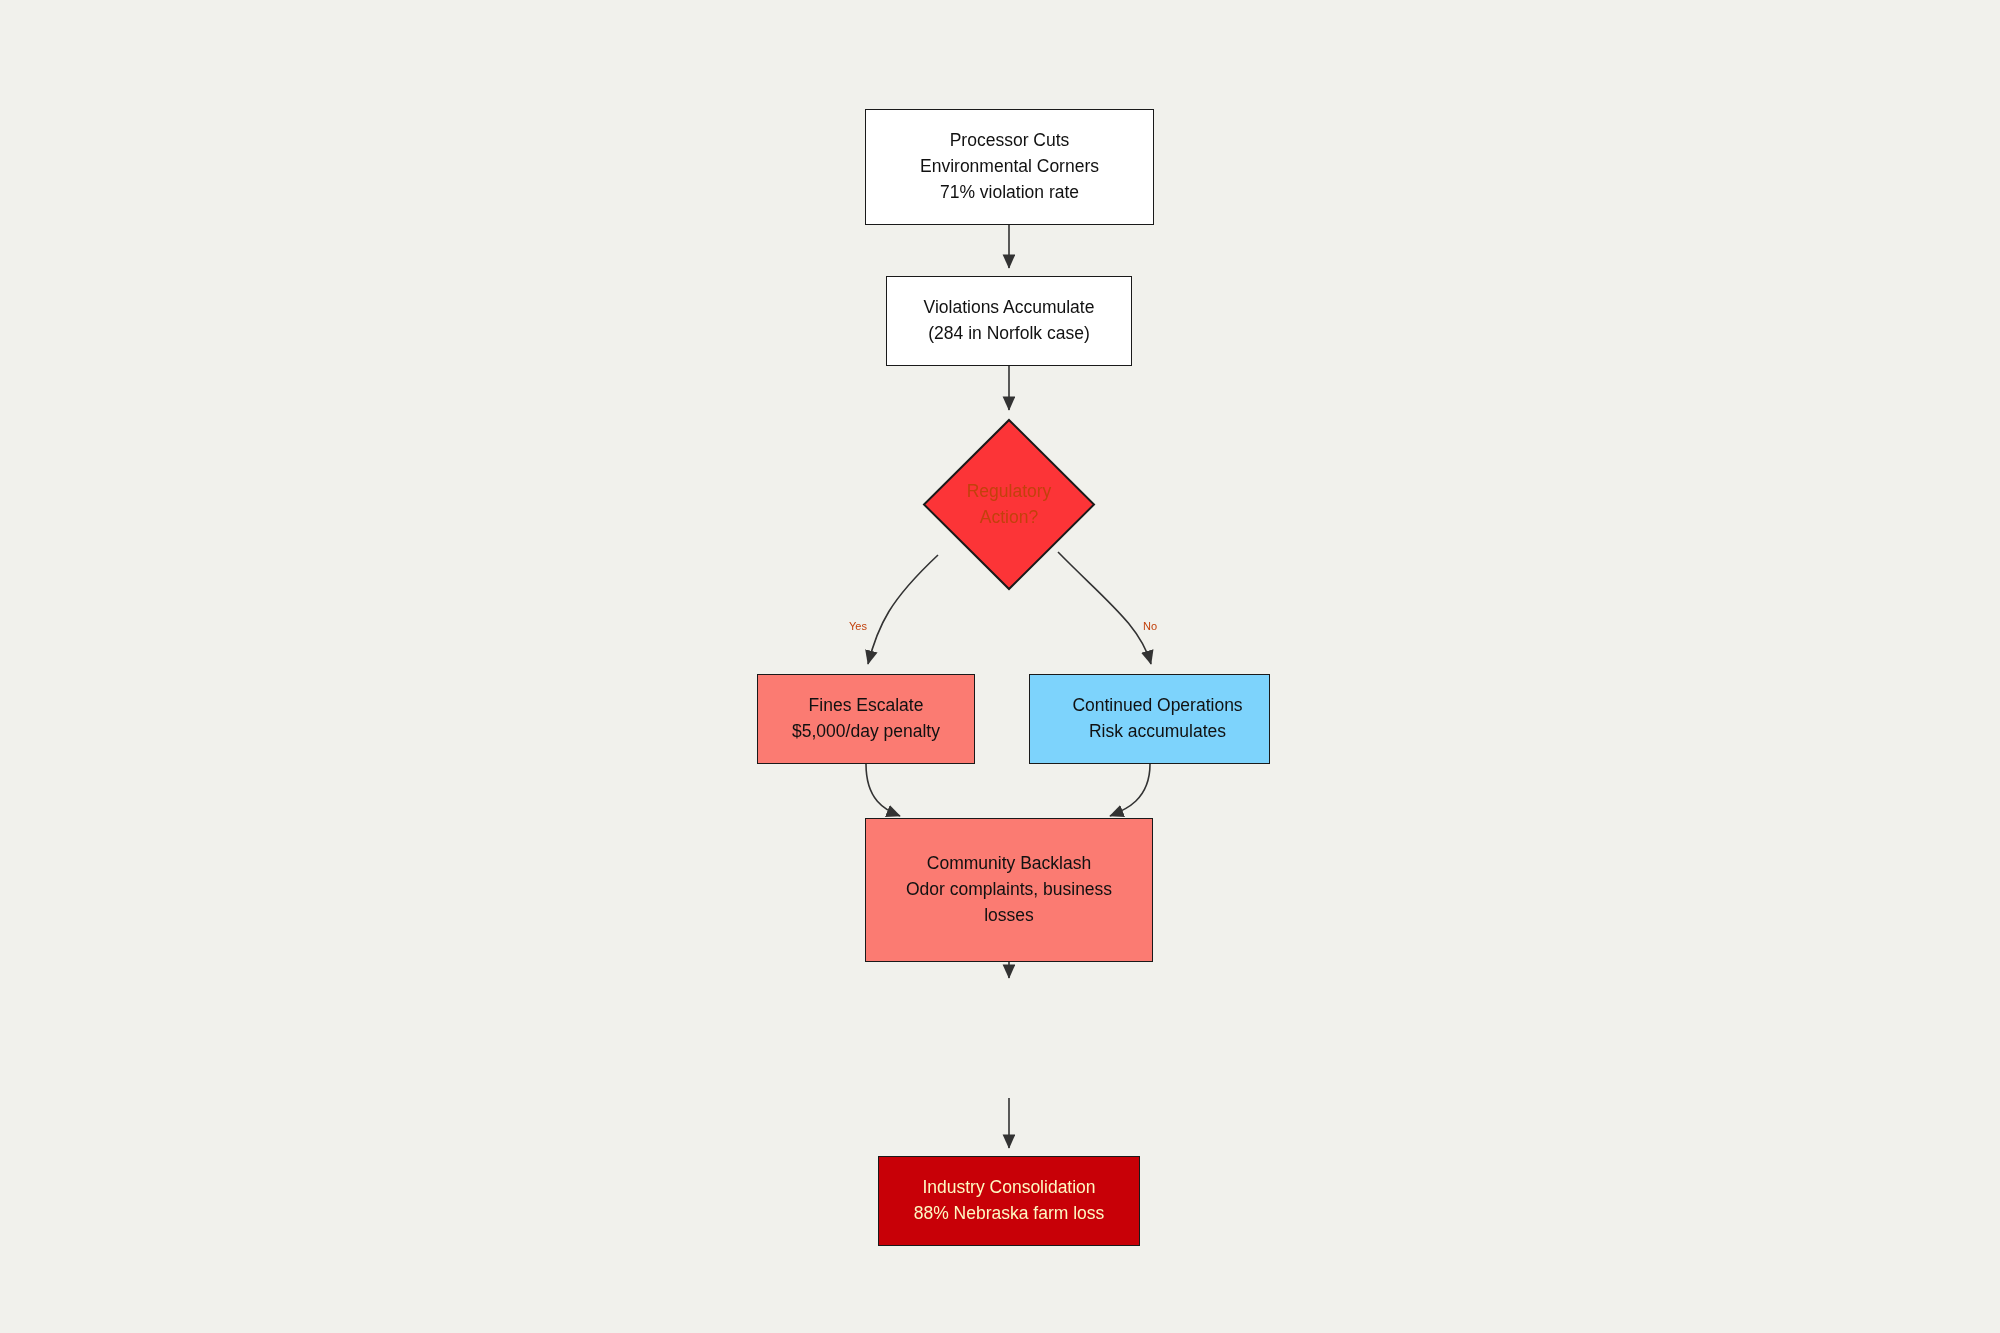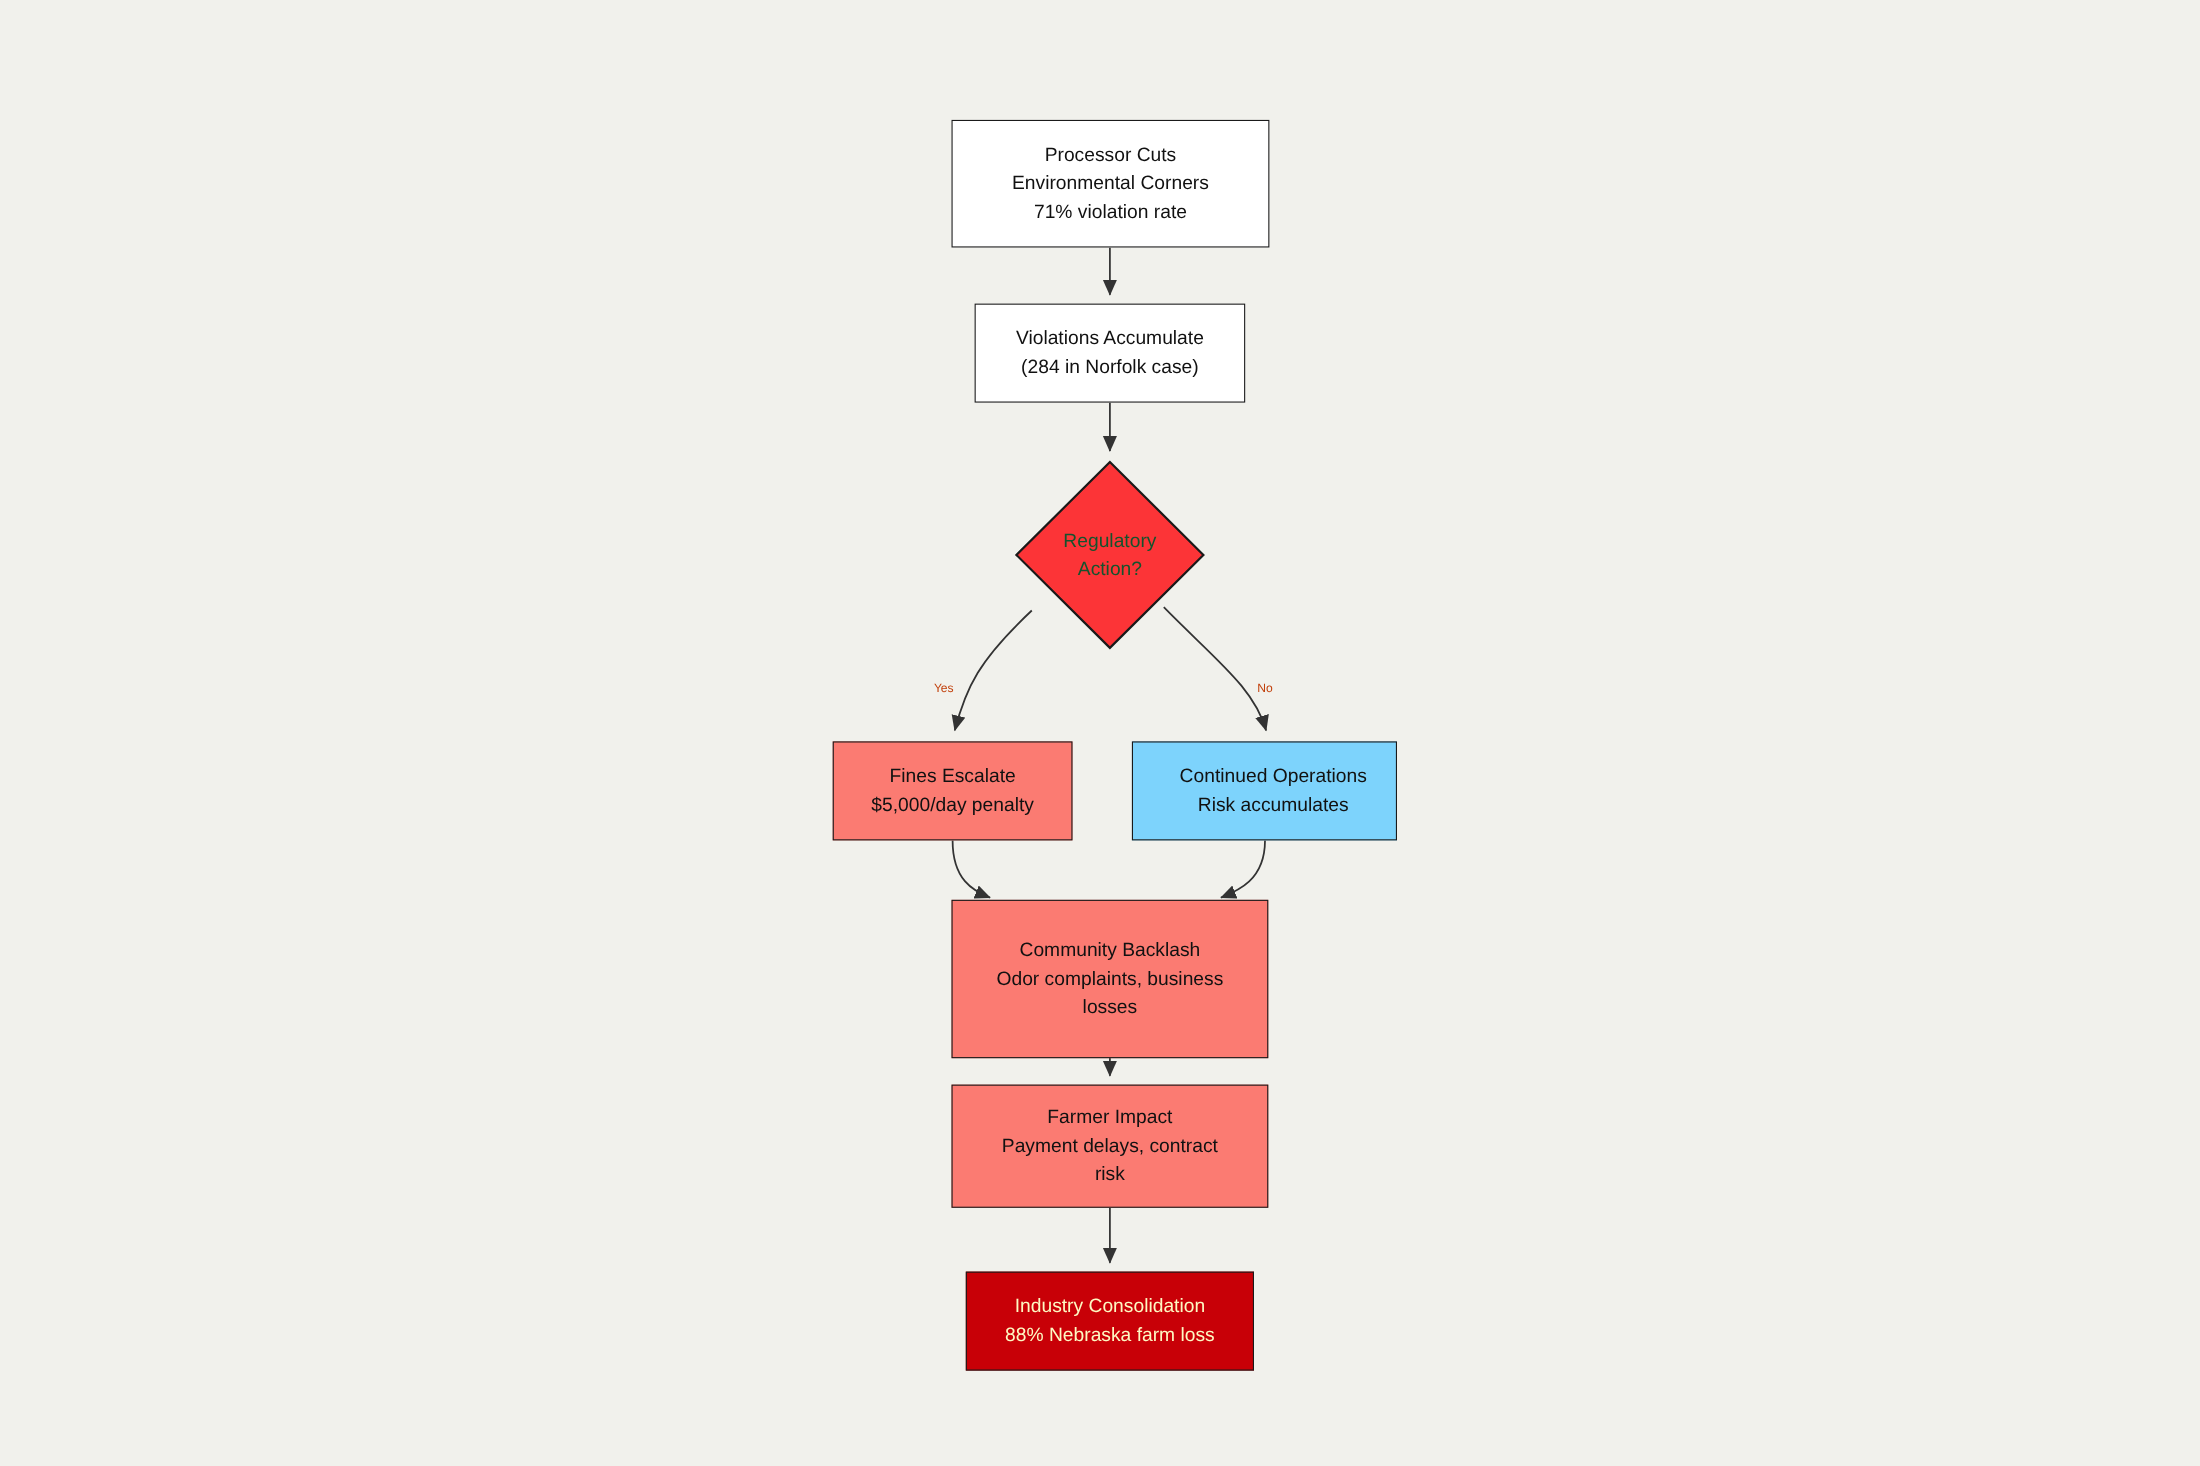--- a/index.html
+++ b/index.html
@@ -53,21 +53,21 @@
     position: absolute;
     left: 0;
     top: 0;
     width: 100%;
     height: 100%;
     display: flex;
     flex-direction: column;
     align-items: center;
     justify-content: center;
     text-align: center;
-    color: #14532d;
+    color: #c2410c;
     font-size: 17.5px;
     line-height: 1.48;
     pointer-events: none;
   }
   .edge-label {
     position: absolute;
     font-size: 11px;
     color: #c2410c;
     z-index: 3;
     white-space: pre;
@@ -135,24 +135,19 @@
     <span class="line">Continued Operations</span>
     <span class="line">Risk accumulates</span>
   </div>
 
   <div class="node rect" style="left:865px; top:818px; width:288px; height:144px; background:#fb7b72;">
     <span class="line">Community Backlash</span>
     <span class="line">Odor complaints, business</span>
     <span class="line">losses</span>
   </div>
 
-  <div class="node rect" style="left:865px; top:986px; width:288px; height:112px; background:#fb7b72;">
-    <span class="line">Farmer Impact</span>
-    <span class="line">Payment delays, contract</span>
-    <span class="line">risk</span>
-  </div>
 
   <div class="node rect" style="left:878px; top:1156px; width:262px; height:90px; background:#c80007; color:#fef9c3;">
     <span class="line">Industry Consolidation</span>
     <span class="line">88% Nebraska farm loss</span>
   </div>
 
 </div>
 
 </body></html>

